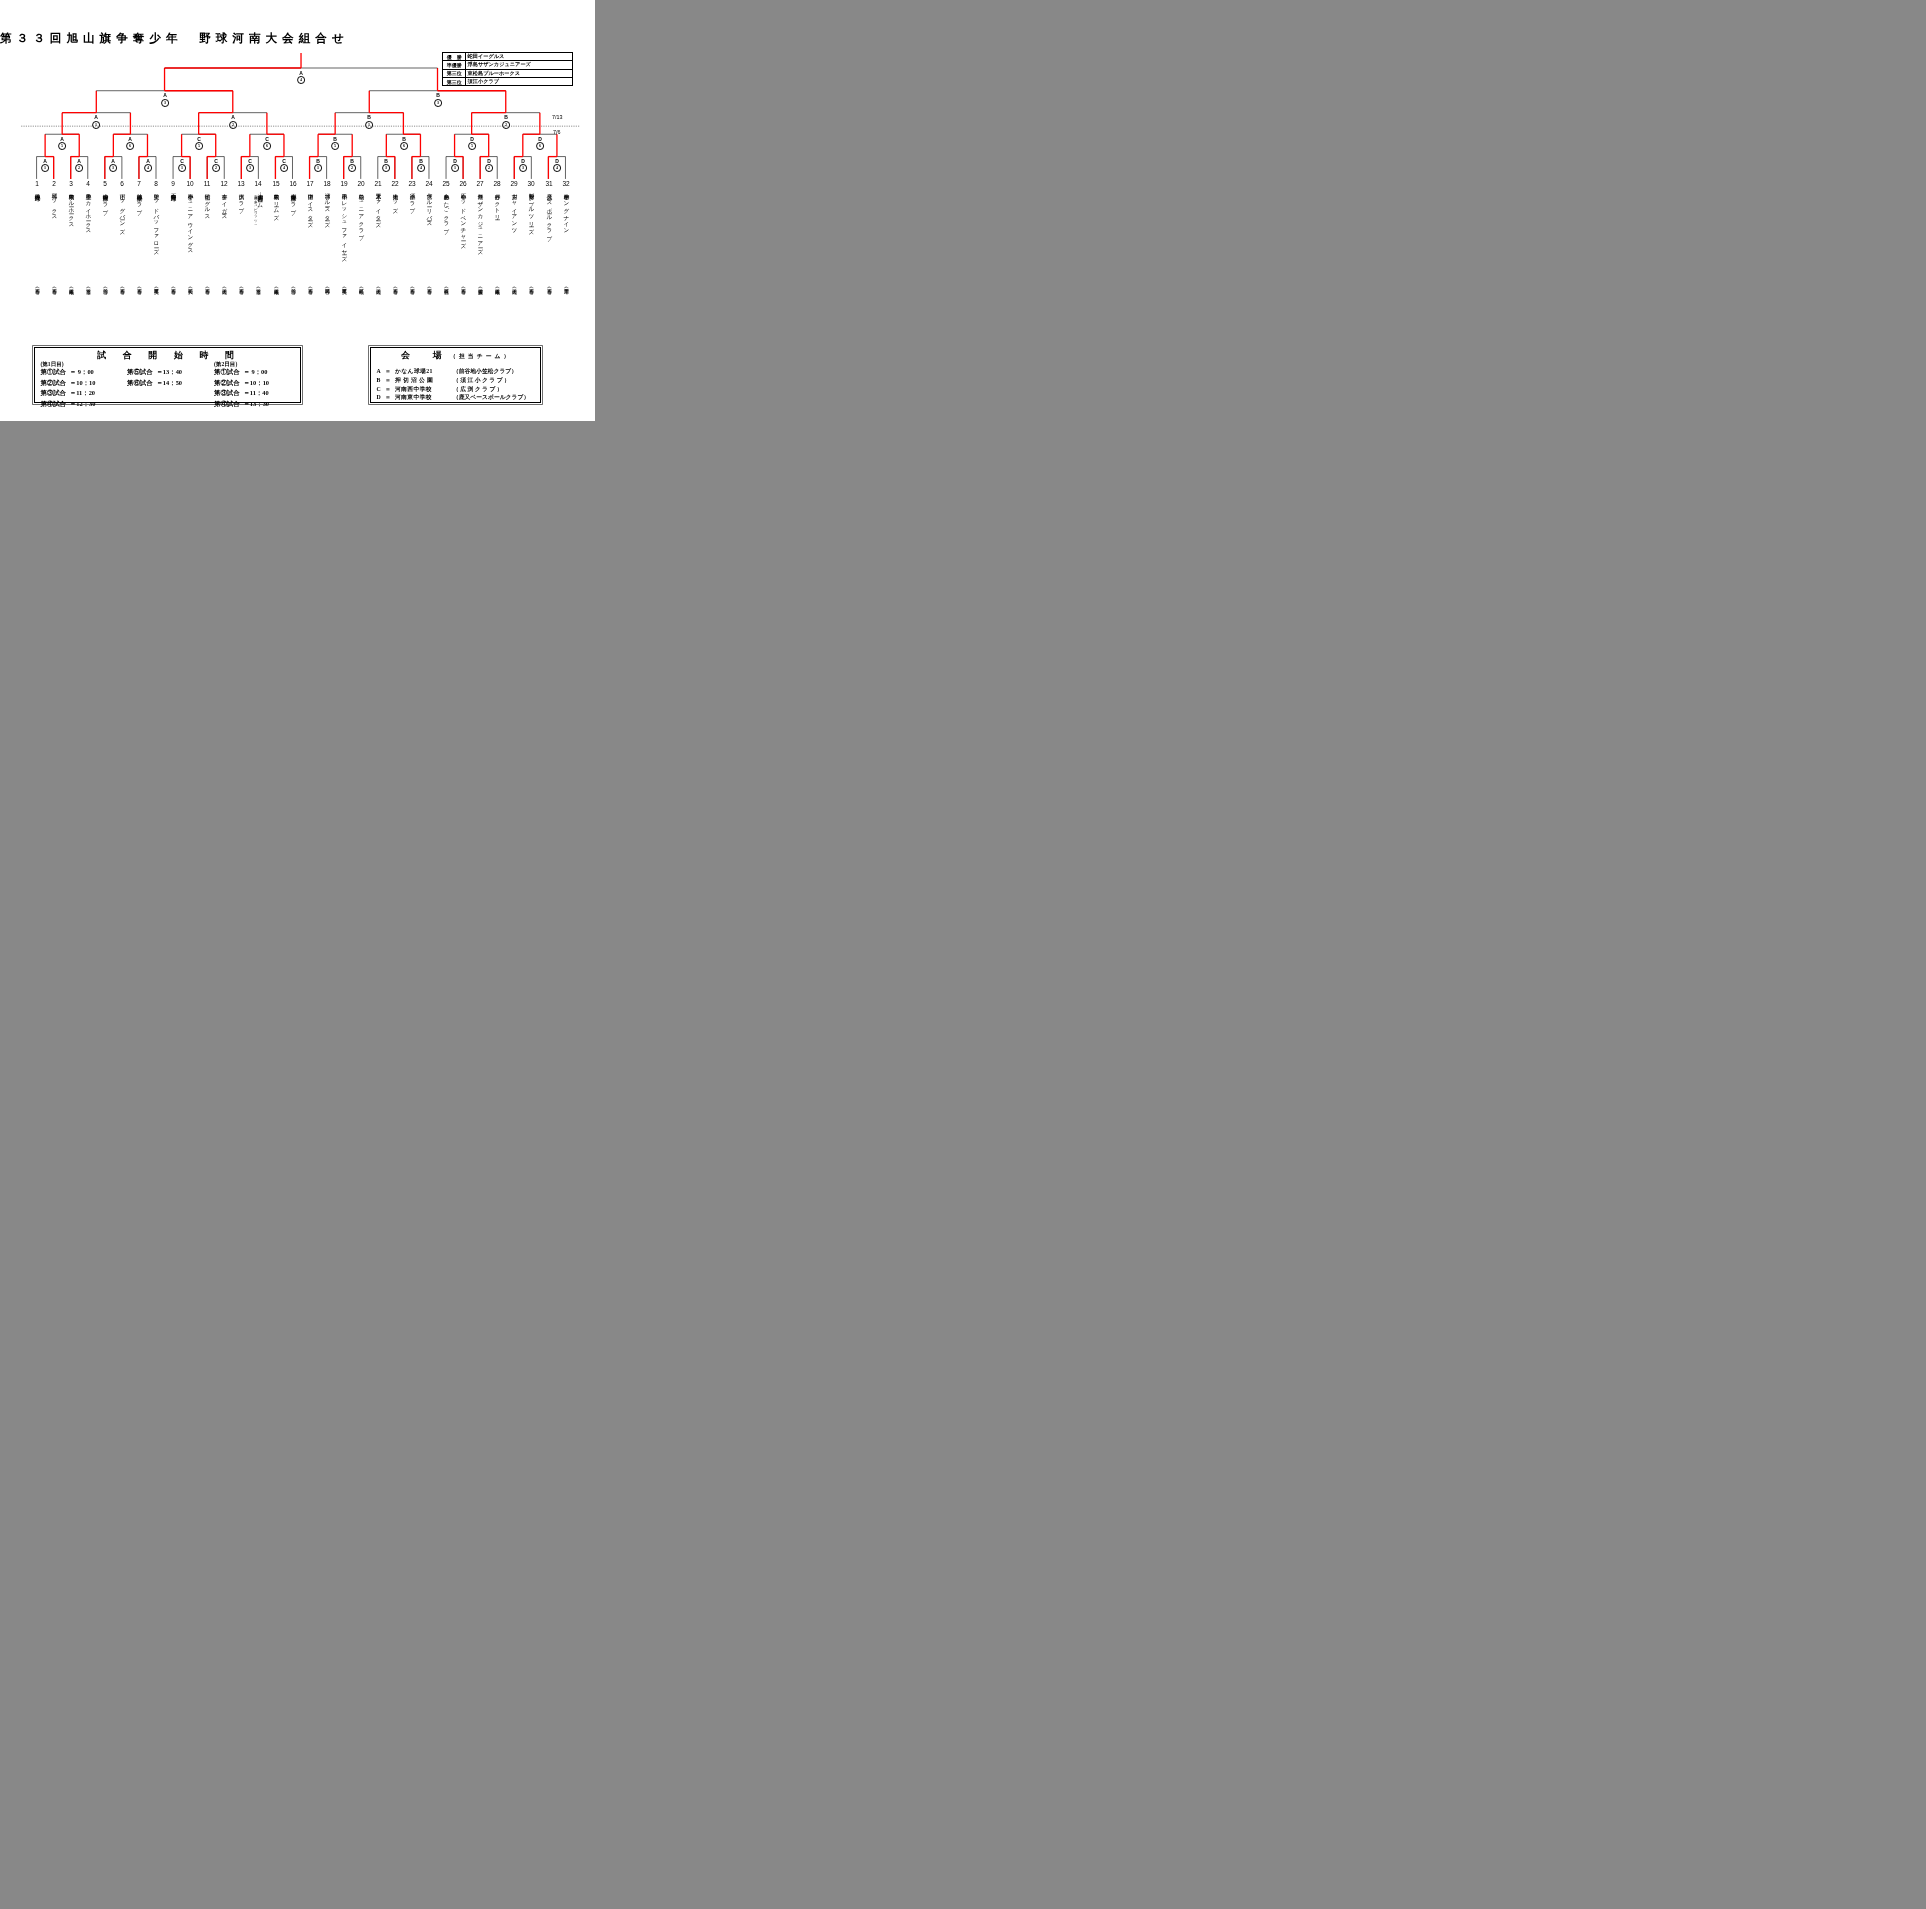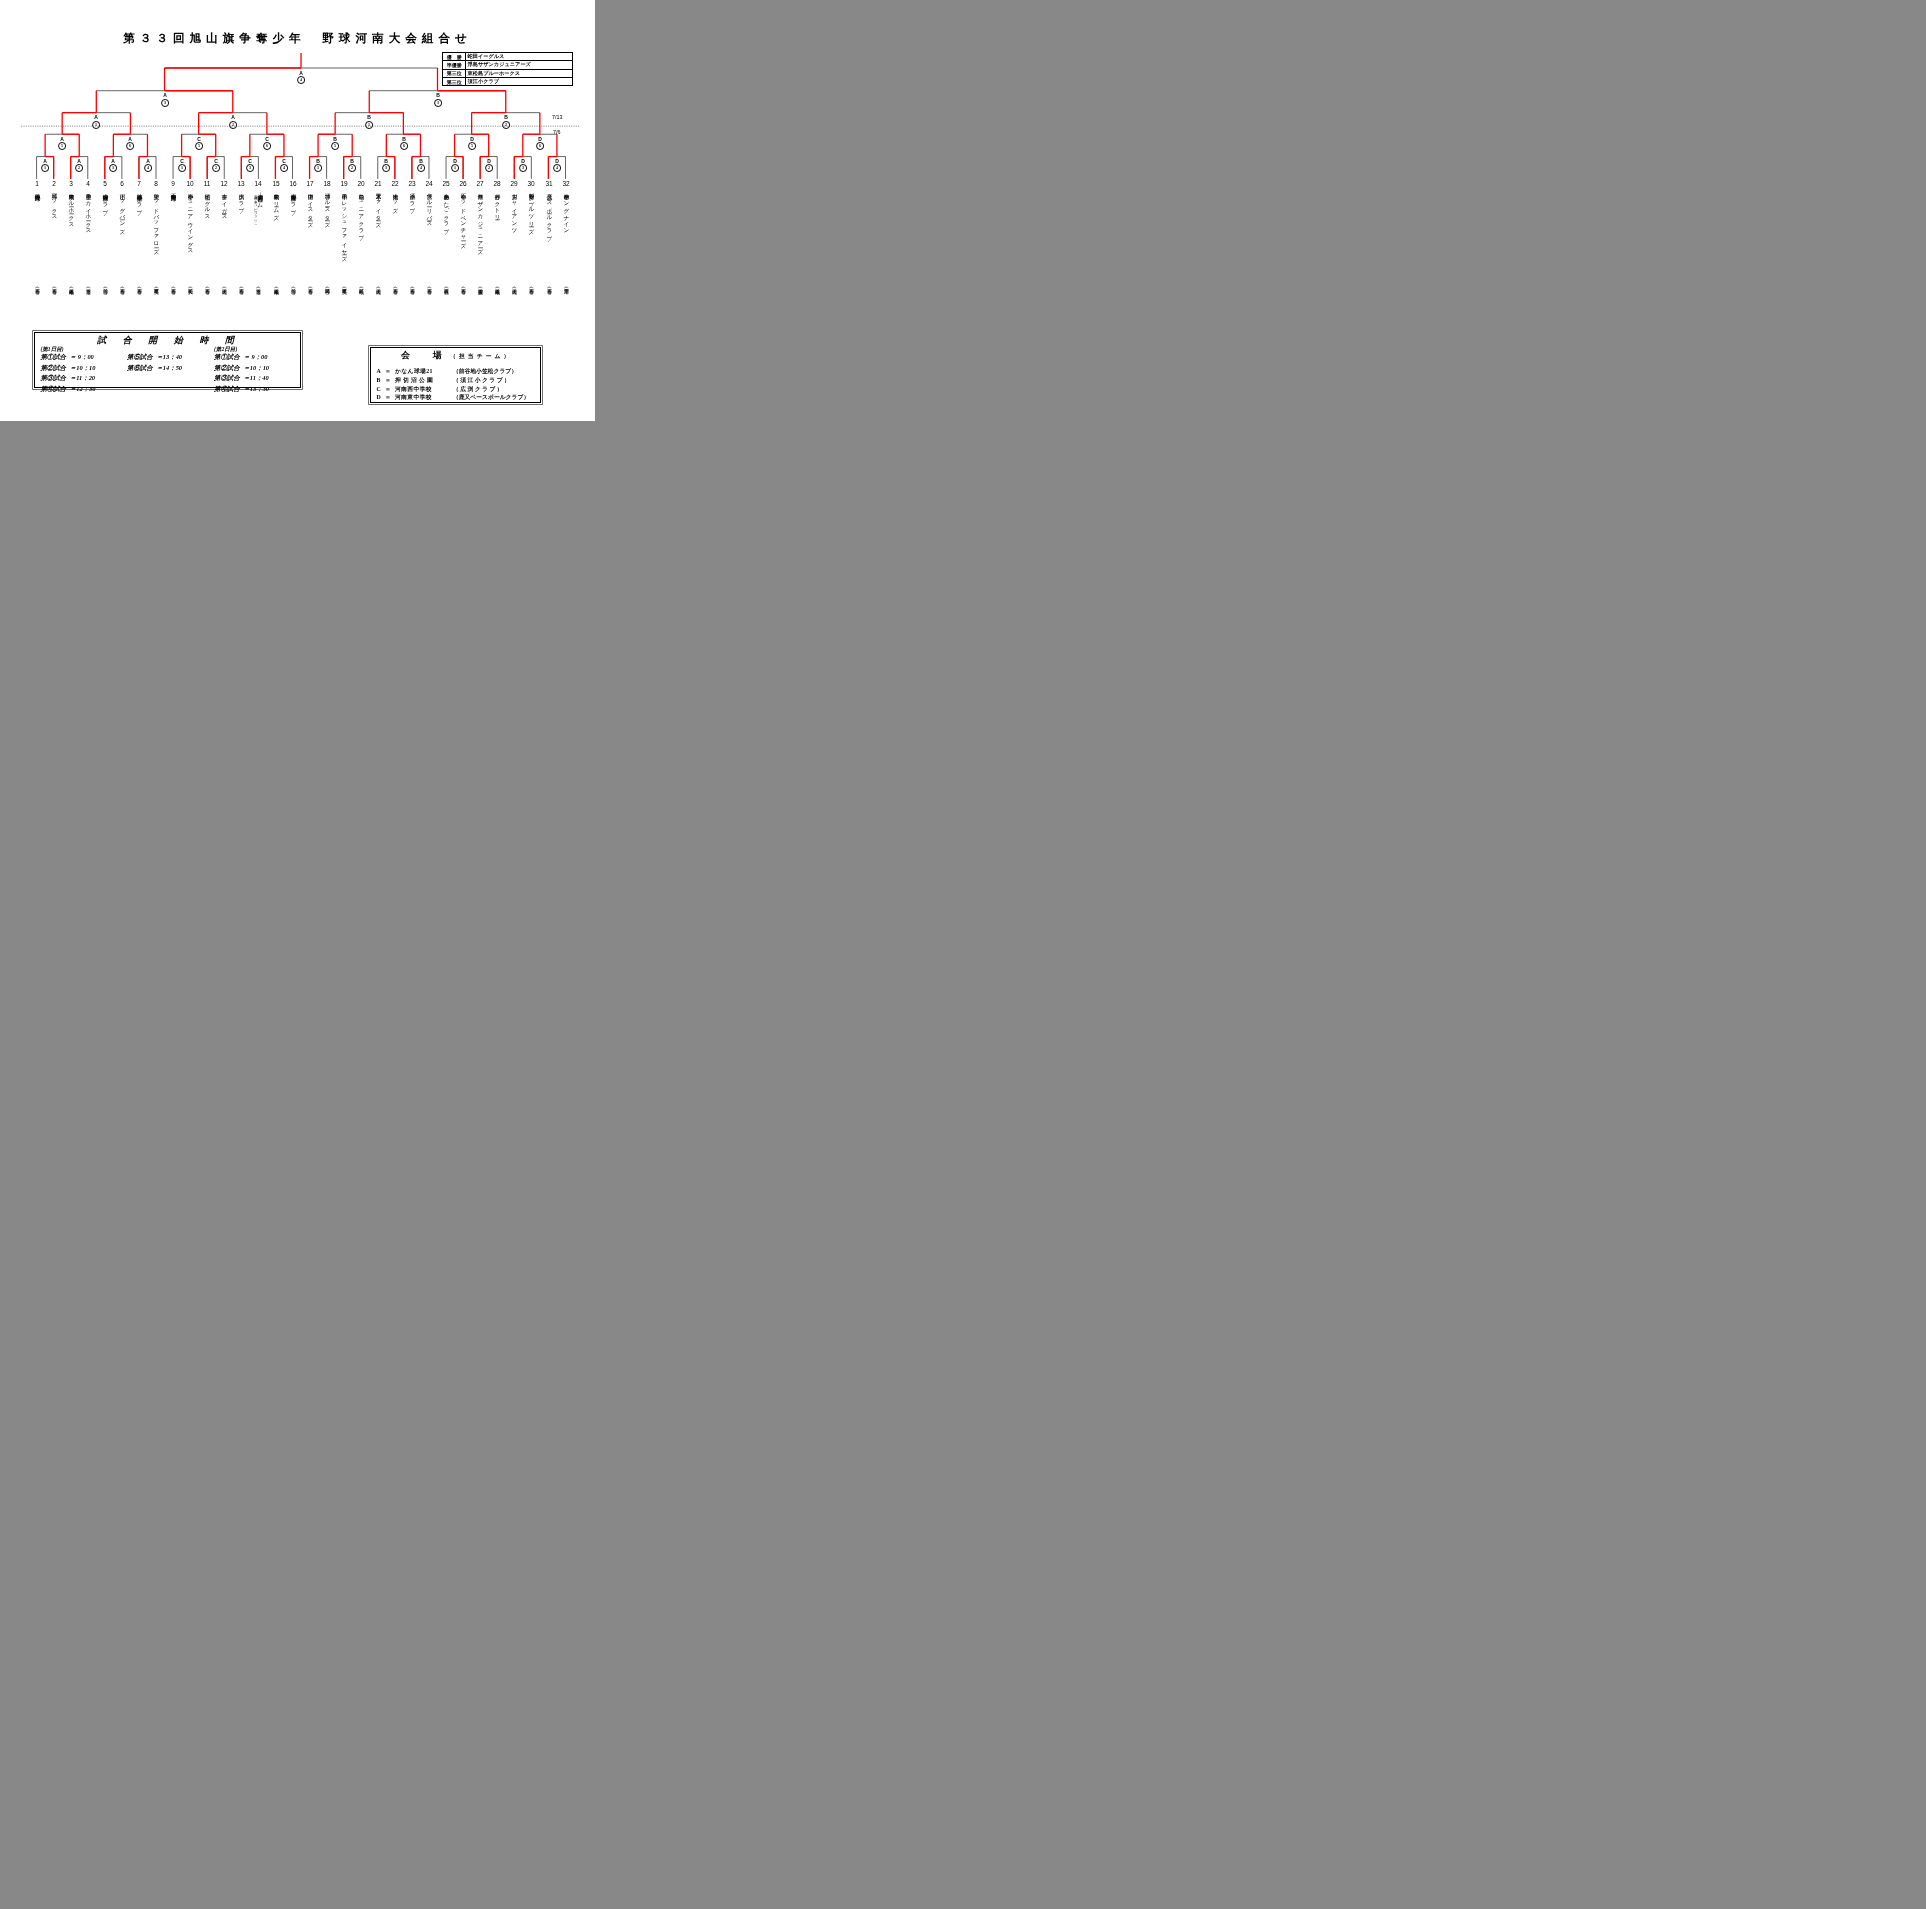--- a/index.html
+++ b/index.html
@@ -1,19 +1,19 @@
 <!DOCTYPE html>
 <html style="font-size:6.2px"><head>
 <meta charset="utf-8">
 <style>
   html,body{margin:0;padding:0;background:#888;}
   #sheet{position:relative;width:595px;height:421px;background:#ffffff;overflow:hidden;
          font-family:"Liberation Serif","DejaVu Serif",serif;color:#000;}
   .abs{position:absolute;}
-  #page-title{left:0;right:0;top:31px;text-align:center;font-size:11.6px;font-weight:bold;
+  #page-title{left:0;right:0;top:31px;font-size:11.6px;font-weight:bold;
               letter-spacing:5px;white-space:nowrap;}
   svg#bracket-svg{left:0;top:0;}
   .venue-letter{position:absolute;font-family:"Liberation Sans","DejaVu Sans",sans-serif;
                 font-weight:bold;font-size:5px;transform:translateX(-50%);white-space:nowrap;}
   .game-circ{position:absolute;transform:translateX(-50%);width:5.8px;height:5.8px;border:0.5px solid #000;
              border-radius:50%;font-size:4px;line-height:5.8px;text-align:center;
              font-family:"Liberation Serif","DejaVu Serif",serif;font-weight:bold;}
   .team-number{position:absolute;width:17px;transform:translateX(-50%);text-align:center;
                font-family:"Liberation Sans","DejaVu Sans",sans-serif;font-size:6.5px;font-weight:500;}
   .team-name{position:absolute;transform:translateX(-50%);display:flex;flex-direction:row-reverse;
@@ -25,21 +25,21 @@
              line-height:1;letter-spacing:0px;white-space:nowrap;}
   .date-label{position:absolute;font-family:"Liberation Sans","DejaVu Sans",sans-serif;
               font-size:5.4px;font-weight:500;}
   
   #results-table{position:absolute;left:442px;top:52px;border-collapse:collapse;}
   #results-table td{border:0.6px solid #000;font-size:5px;height:7.3px;padding:0 1.2px;white-space:nowrap;}
   #results-table td.rank{width:20px;text-align:center;font-weight:bold;}
   #results-table td.team{width:103px;text-align:left;font-weight:bold;font-size:5.2px;}
   
   .dbox{position:absolute;border:0.6px solid #000;box-shadow:0 0 0 1.2px #fff,0 0 0 1.7px #000;}
-  #schedule-box{left:34px;top:332px;width:265px;height:54px;font-style:italic;}
+  #schedule-box{left:34px;top:347px;width:265px;height:54px;}
   #venue-box{left:370px;top:347px;width:169px;height:54px;}
   #schedule-title{position:absolute;left:0;right:0;top:0.8px;text-align:center;font-size:8.9px;
                   font-weight:bold;letter-spacing:3.9px;white-space:nowrap;}
   .day-label{position:absolute;top:12.7px;font-size:5.6px;font-weight:bold;}
   .sched-col{position:absolute;display:flex;flex-direction:column;gap:1.7px;font-size:6.4px;font-weight:bold;}
   .sched-row{white-space:nowrap;}
   .sched-row .tm{display:inline-block;margin-left:3.9px;}
   #venue-title-row{position:absolute;left:0;right:0;top:0.8px;text-align:center;white-space:nowrap;}
   #venue-title{font-size:8.9px;font-weight:bold;letter-spacing:7px;}
   #venue-subtitle{font-size:5.8px;font-weight:bold;letter-spacing:0.8px;}

